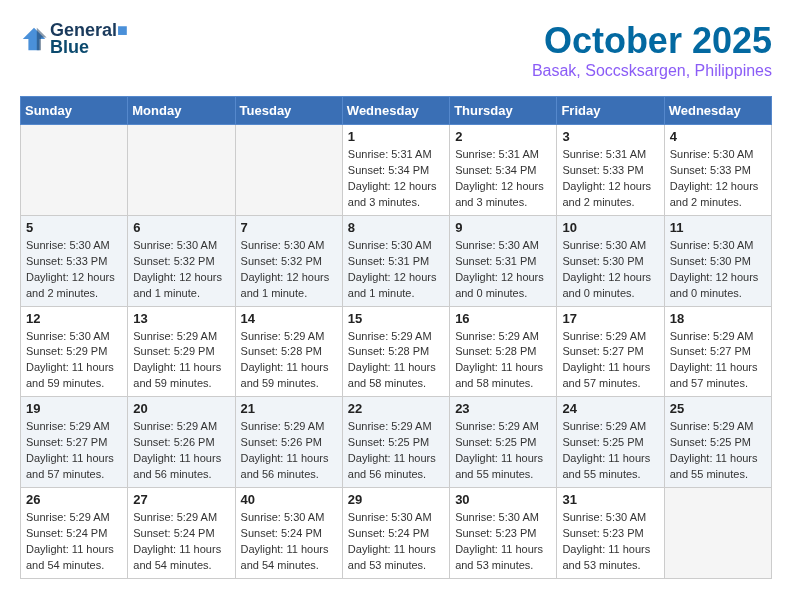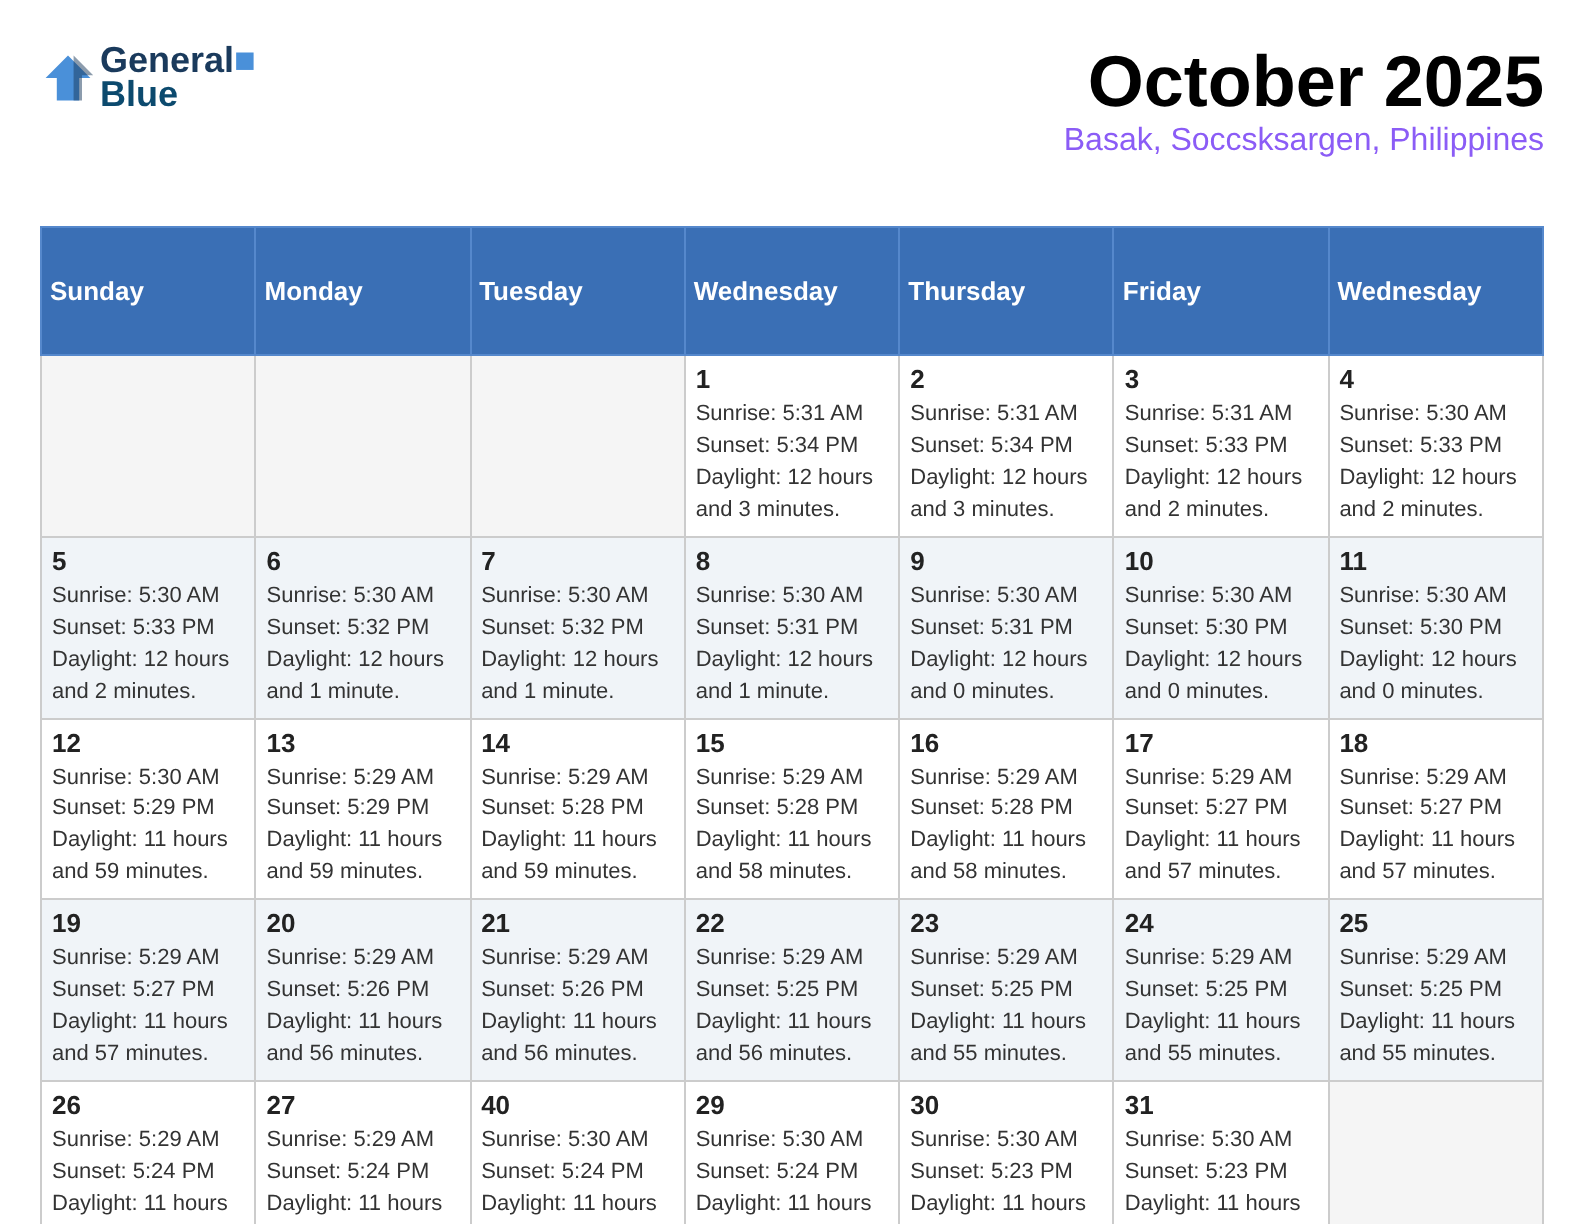--- a/index.html
+++ b/index.html
@@ -7,54 +7,54 @@
       font-family: Arial, sans-serif;
       background: #fff;
       width: 792px;
       min-height: 612px;
       padding: 20px;
     }
     .header {
       display: flex;
       justify-content: space-between;
       align-items: flex-start;
-      margin-bottom: 33px;
+      margin-bottom: 16px;
     }
     .logo {
       display: flex;
       align-items: center;
     }
     .logo-icon {
       width: 28px;
       height: 28px;
       margin-right: 2px;
     }
     .title-block {
       text-align: right;
     }
     .month-title {
       font-size: 36px;
       font-weight: bold;
-      color: #000000;
+      color: #0369a1;
     }
     .location {
       font-size: 16px;
       color: #8b5cf6;
     }
     .calendar {
       width: 100%;
       border-collapse: collapse;
       border: 1px solid #ccc;
     }
     .calendar th {
       background: #3a6fb5;
       color: #fff;
       font-size: 13px;
       font-weight: bold;
-      padding: 24px 4px;
+      padding: 6px 4px;
       text-align: left;
       border: 1px solid #5588cc;
     }
     .calendar td {
       width: 107px;
       min-height: 80px;
       vertical-align: top;
       border: 1px solid #ccc;
       padding: 4px 5px;
       font-size: 10px;

